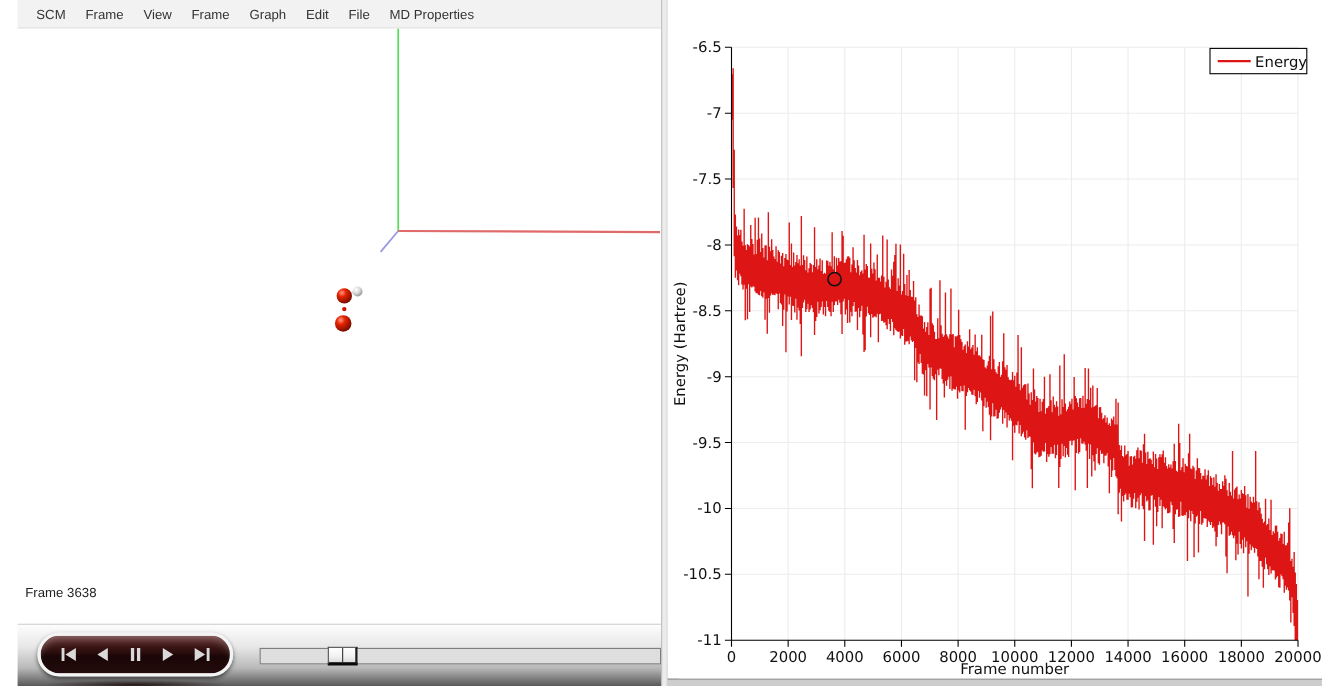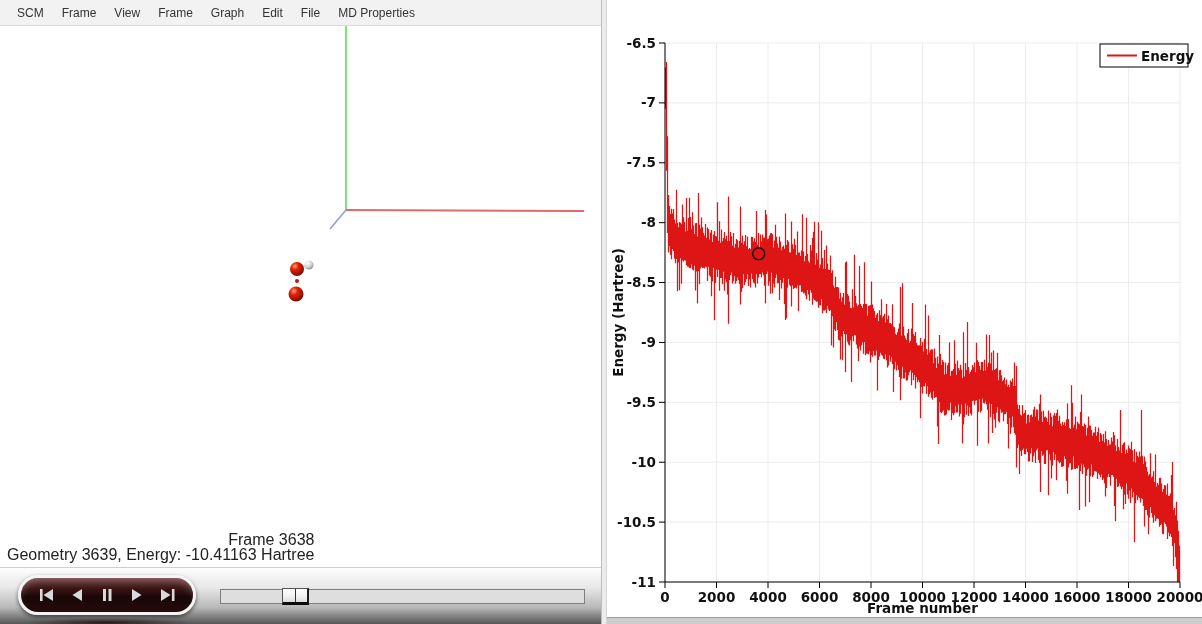--- a/index.html
+++ b/index.html
@@ -1,29 +1,29 @@
 <!DOCTYPE html>
 <html><head>
 <meta charset="utf-8">
 <style>
   * { margin:0; padding:0; box-sizing:border-box; }
   html,body { width:1202px; height:624px; overflow:hidden; background:#fff;
               font-family:"Liberation Sans","DejaVu Sans",sans-serif; }
   #app { position:relative; width:1202px; height:624px; background:#fff; }
 
   
-  #left-panel { position:absolute; left:0; top:0; width:601px; height:624px; background:#fff; }
+  #left-panel { position:absolute; left:16px; top:0; width:601px; height:624px; background:#fff; }
   #menubar { position:absolute; left:0; top:0; width:601px; height:26px;
              background:#f2f2f2; border-bottom:1px solid #dcdcdc;
              display:flex; align-items:center; padding-left:8px; }
   .menu-item { font-size:12px; color:#333; padding:4px 9px; cursor:default; white-space:nowrap; }
 
   #viewport { position:absolute; left:0; top:26px; width:601px; height:541px; background:#fff; }
   #viewport svg { position:absolute; left:0; top:0; }
-  #status { position:absolute; left:7px; top:506px; font-size:16px; color:#222; line-height:15px;text-align:right; }
+  #status { position:absolute; left:7px; top:506px; font-size:12px; color:#222; line-height:15px; }
 
   
   #controls-strip { position:absolute; left:0; top:567px; width:601px; height:57px;
       background:linear-gradient(to bottom,#fdfdfd 0%,#e8e8e8 35%,#b9b9b9 70%,#7d7d7d 88%,#565656 100%);
       border-top:1px solid #cfcfcf; }
   #player-pill { position:absolute; left:18px; top:7px; width:178px; height:40px;
       border-radius:21px; border:3px solid #f4f4f4;
       background:linear-gradient(to bottom,#5a2323 0%,#2b0d0d 45%,#190606 55%,#240b0b 100%);
       box-shadow:0 2px 4px rgba(0,0,0,.55), inset 0 8px 8px -5px rgba(255,255,255,.35);
       display:flex; align-items:center; justify-content:space-around; padding:0 10px; }
@@ -39,21 +39,21 @@
       background:linear-gradient(to bottom,#ffffff 0%,#f1f1f1 60%,#dcdcdc 100%);
       border:1px solid #555; border-bottom:3px solid #0a0a0a; border-right:2px solid #1a1a1a;
       cursor:pointer; }
   #thumb-divider { position:absolute; left:12px; top:0; width:1px; height:100%; background:#333; }
 
   
   #divider { position:absolute; left:601px; top:0; width:6px; height:624px;
       background:#ececec; border-left:1px solid #bdbdbd; border-right:1px solid #d5d5d5; }
 
   
-  #right-panel { position:absolute; left:607px; top:0; width:595px; height:617px; background:#fff;font-weight:bold; }
+  #right-panel { position:absolute; left:607px; top:0; width:595px; height:617px; background:#fff; }
   #right-bottom-strip { position:absolute; left:607px; top:617px; width:595px; height:7px;
       background:#cdcdcd; border-top:1px solid #9a9a9a; }
   #plot-svg text { font-family:"DejaVu Sans","Liberation Sans",sans-serif; }
 </style>
 </head>
 <body>
 
 <div id="app">
 
   <div id="left-panel">
@@ -86,21 +86,20 @@
         <line id="ax-x" x1="346" y1="184" x2="584" y2="185" stroke-width="2" stroke="#e06a6a"></line>
         <line id="ax-z" x1="346" y1="184" x2="330" y2="203" stroke-width="1.6" opacity="0.85" stroke="#8787d9"></line>
         <line x1="299" y1="242" x2="308" y2="239" stroke="#e0e0e0" stroke-width="2.5"></line>
         <circle id="atom-h" cx="309" cy="239" r="4.5" fill="url(#hydGrad)"></circle>
         <circle id="atom-o1" cx="297" cy="243" r="7" fill="url(#oxyGrad)"></circle>
         <circle id="hbond-dot" cx="297" cy="255" r="2" fill="#cc1100"></circle>
         <circle id="atom-o2" cx="296" cy="268" r="7.5" fill="url(#oxyGrad)"></circle>
       </svg>
       <div id="status">
         <div>Frame 3638</div>
-        <div>Geometry 3639, Energy: -10.41163 Hartree</div>
       </div>
     </div>
 
     <div id="controls-strip">
       <div id="player-pill">
           <button class="player-btn">
             <svg width="20" height="20" viewBox="0 0 20 20">
               <path d="M4 4h2.6v12H4z" fill="#d9d9d9"></path>
               <path d="M17 4v12L7.5 10z" fill="#d9d9d9"></path>
             </svg>

